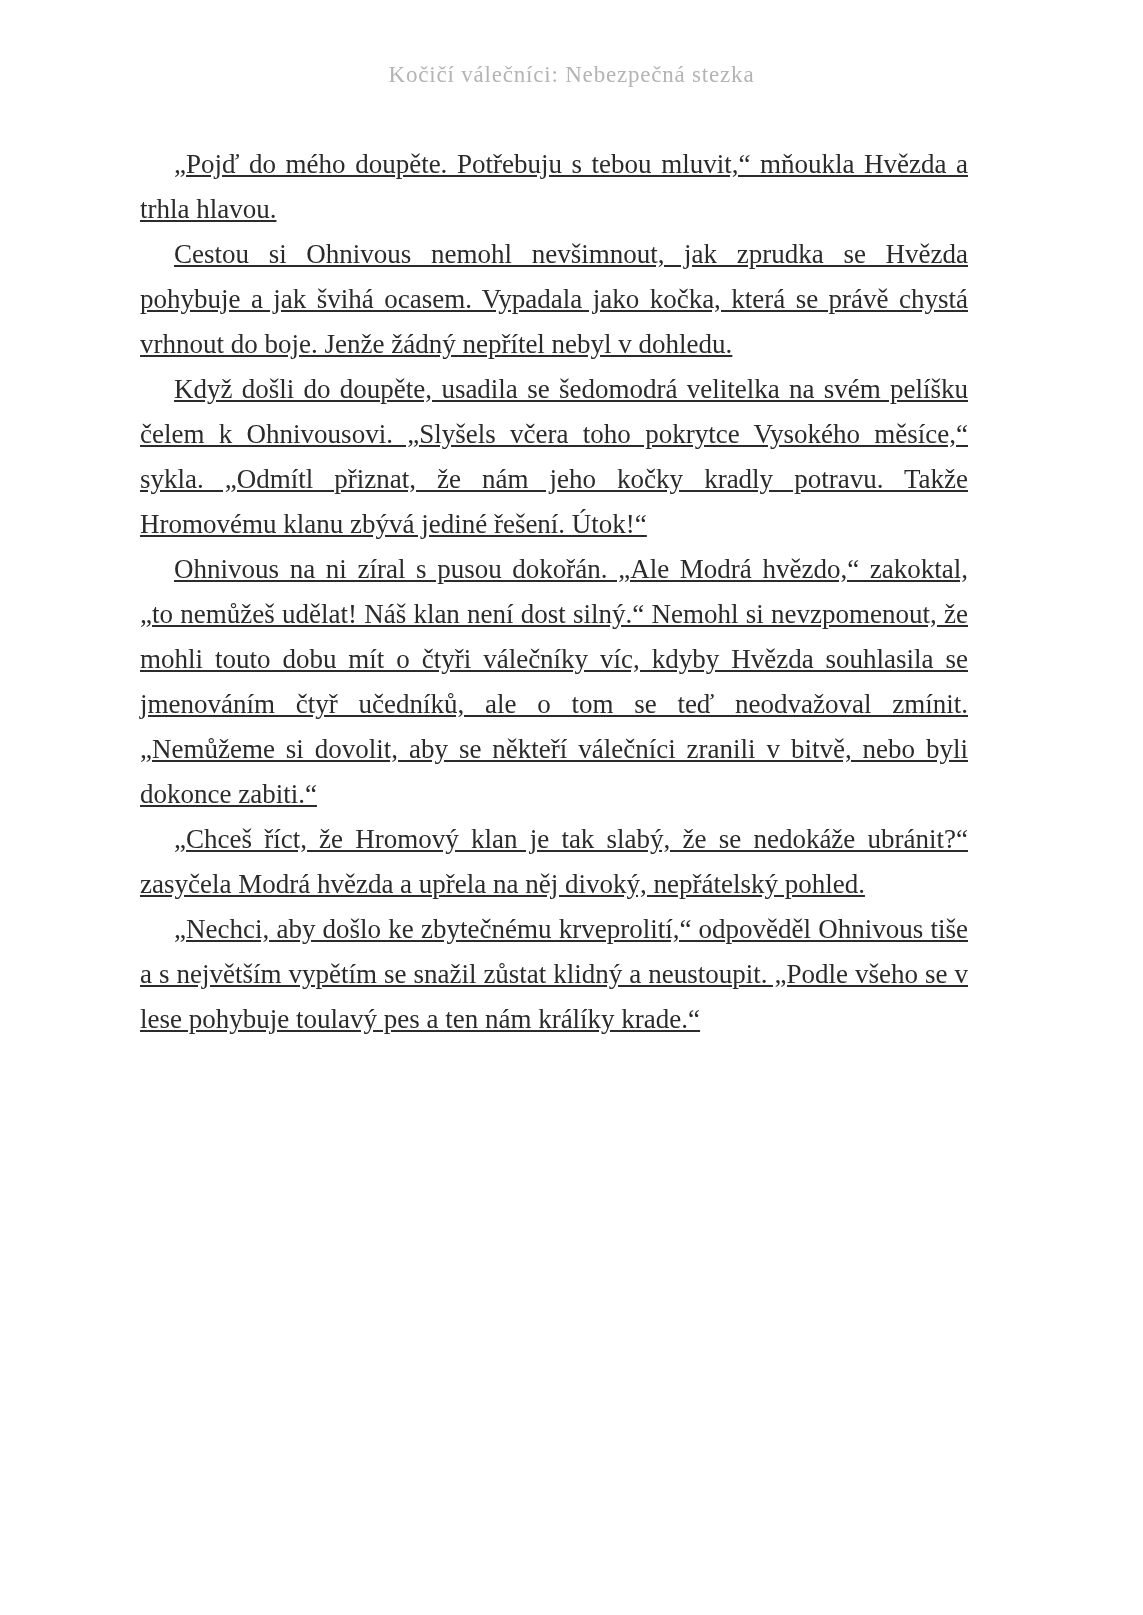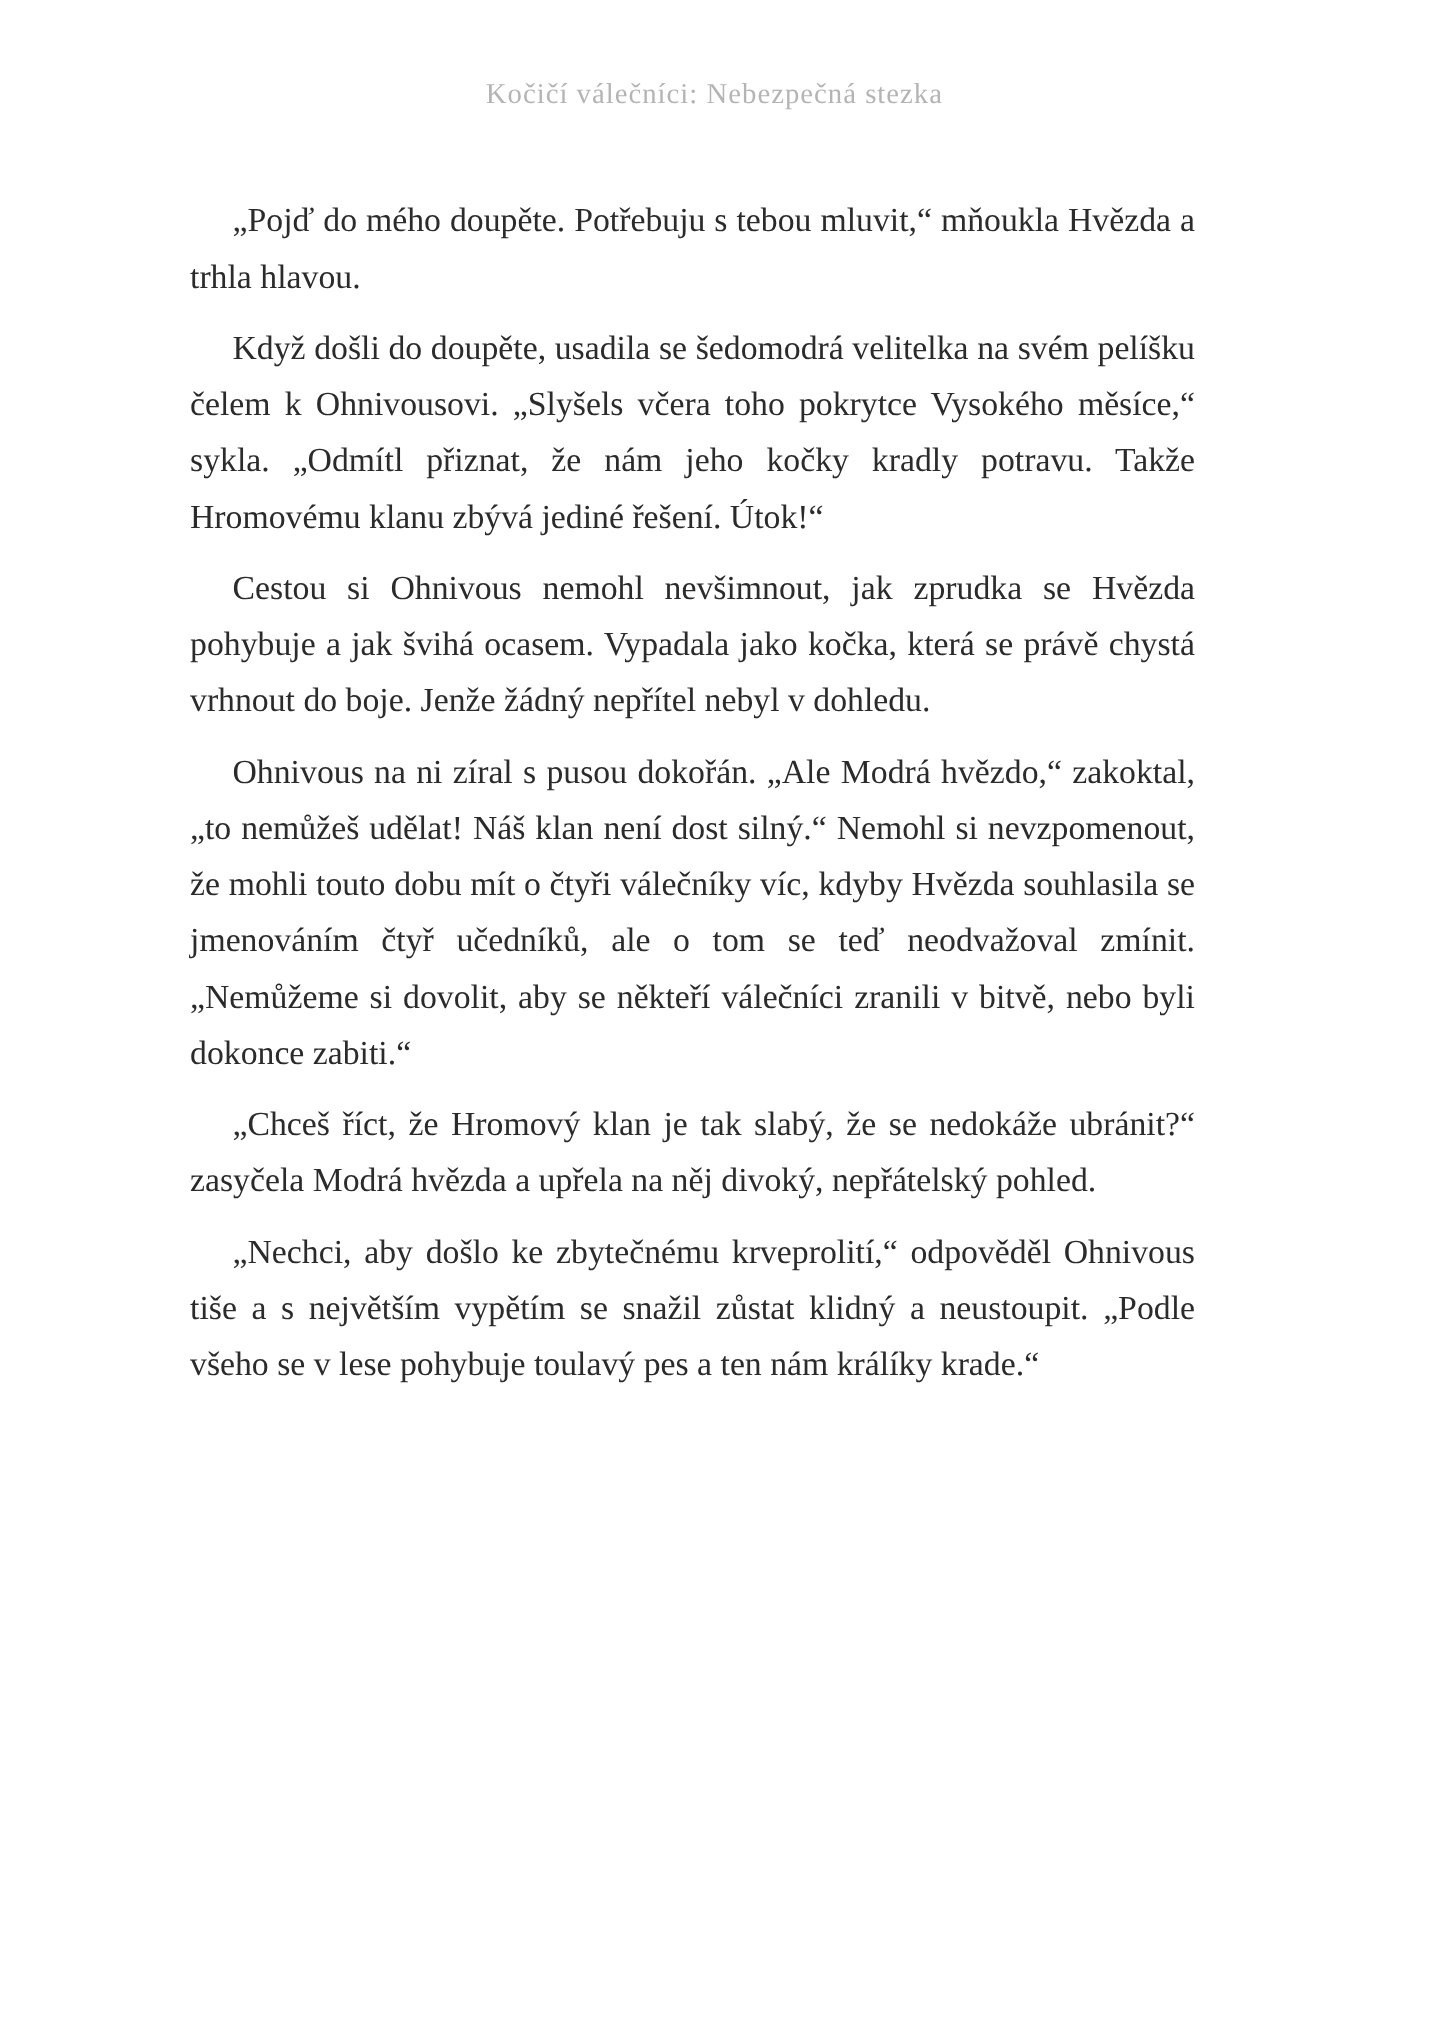--- a/index.html
+++ b/index.html
@@ -30,22 +30,23 @@
     top: 142px;
     left: 140px;
     width: 828px;
     font-size: 27px;
     line-height: 45px;
     color: #2b2b2b;
     text-align: justify;
     hyphens: auto;
   }
   .body-text p {
-    margin: 12px;
+    margin: 0;
     text-indent: 34px;
+    text-decoration: underline;
   }
   .footer {
     position: absolute;
     left: 0;
     top: 1474px;
     width: 100%;
     height: 80px;
   }
   .page-number {
     position: absolute;
@@ -65,22 +66,22 @@
 </style>
 </head>
 <body>
 
 <div class="page" lang="cs">
 
   <div class="running-head">Kočičí válečníci: Nebezpečná stezka</div>
 
   <div class="body-text">
     <p>„Pojď do mého doupěte. Potřebuju s tebou mluvit,“ mňoukla Hvězda a trhla hlavou.</p>
+    <p>Cestou si Ohnivous nemohl nevšimnout, jak zprudka se Hvězda pohybuje a jak švihá ocasem. Vypadala jako kočka, která se právě chystá vrhnout do boje. Jenže žádný nepřítel nebyl v dohledu.</p>
     <p>Když došli do doupěte, usadila se šedomodrá velitelka na svém pelíšku čelem k Ohnivousovi. „Slyšels včera toho pokrytce Vysokého měsíce,“ sykla. „Odmítl přiznat, že nám jeho kočky kradly potravu. Takže Hromovému klanu zbývá jediné řešení. Útok!“</p>
-    <p>Cestou si Ohnivous nemohl nevšimnout, jak zprudka se Hvězda pohybuje a jak švihá ocasem. Vypadala jako kočka, která se právě chystá vrhnout do boje. Jenže žádný nepřítel nebyl v dohledu.</p>
     <p>Ohnivous na ni zíral s pusou dokořán. „Ale Modrá hvězdo,“ zakoktal, „to nemůžeš udělat! Náš klan není dost silný.“ Nemohl si nevzpomenout, že mohli touto dobu mít o čtyři válečníky víc, kdyby Hvězda souhlasila se jmenováním čtyř učedníků, ale o tom se teď neodvažoval zmínit. „Nemůžeme si dovolit, aby se někteří válečníci zranili v bitvě, nebo byli dokonce zabiti.“</p>
     <p>„Chceš říct, že Hromový klan je tak slabý, že se nedokáže ubránit?“ zasyčela Modrá hvězda a upřela na něj divoký, nepřátelský pohled.</p>
     <p>„Nechci, aby došlo ke zbytečnému krveprolití,“ odpověděl Ohnivous tiše a s největším vypětím se snažil zůstat klidný a neustoupit. „Podle všeho se v lese pohybuje toulavý pes a ten nám králíky krade.“</p>
   </div>
 
   <div class="footer">
     <span class="cat-icon">
       <svg viewBox="0 0 60 32" width="56" height="30" aria-hidden="true">
         <path d="M10 24
                  C4 23 1 19 4 16

